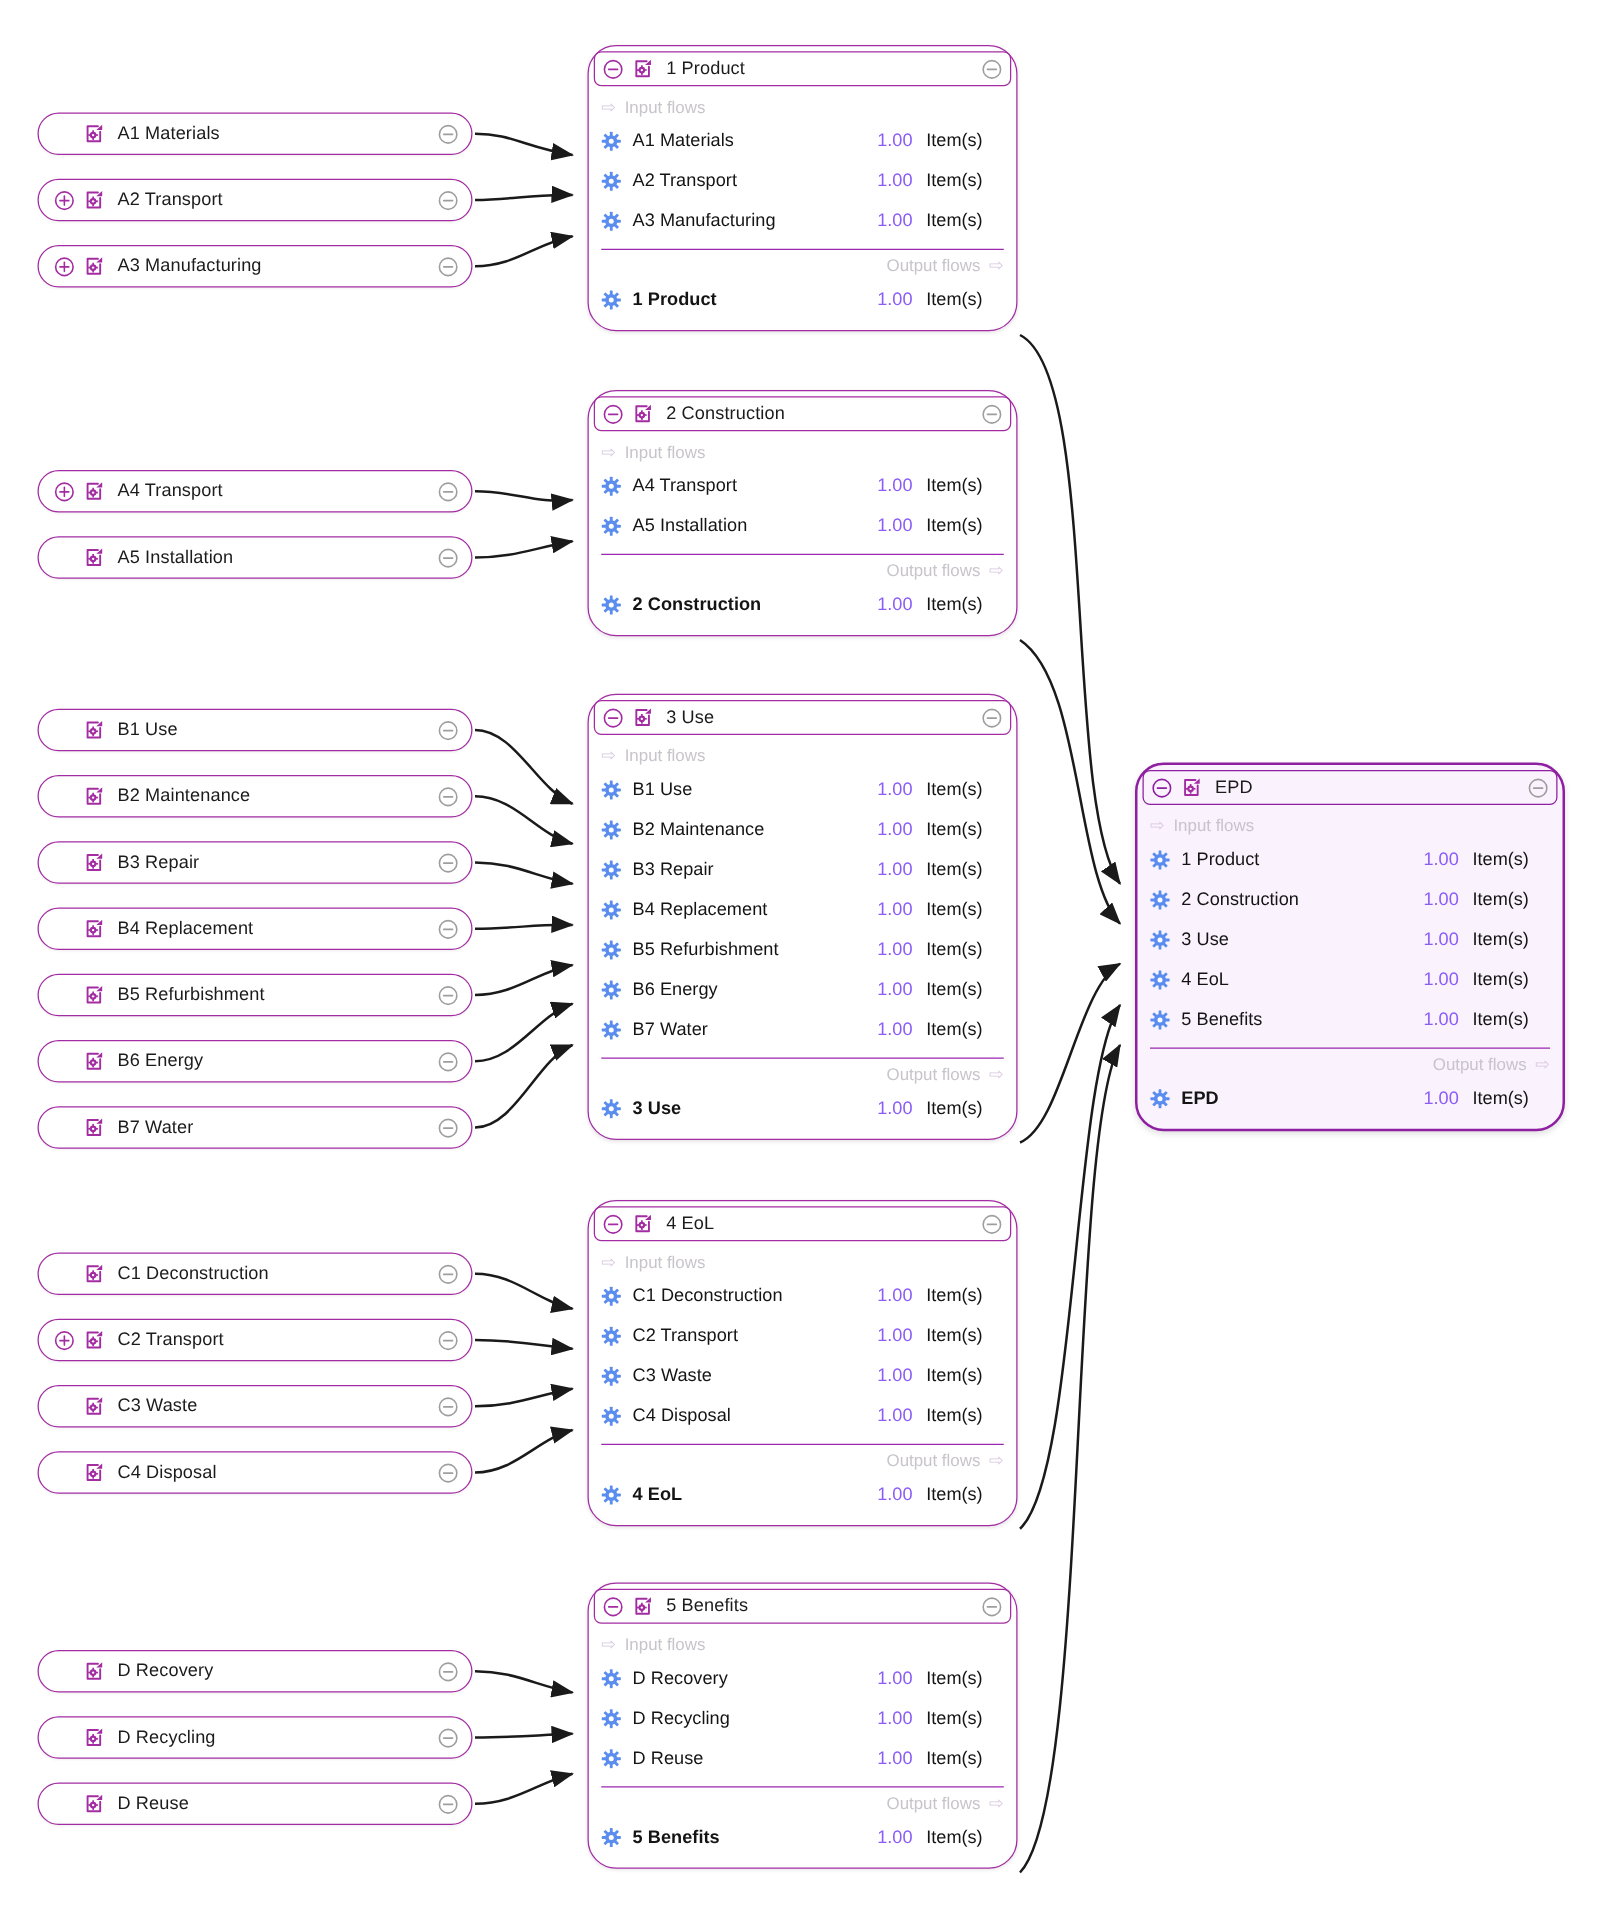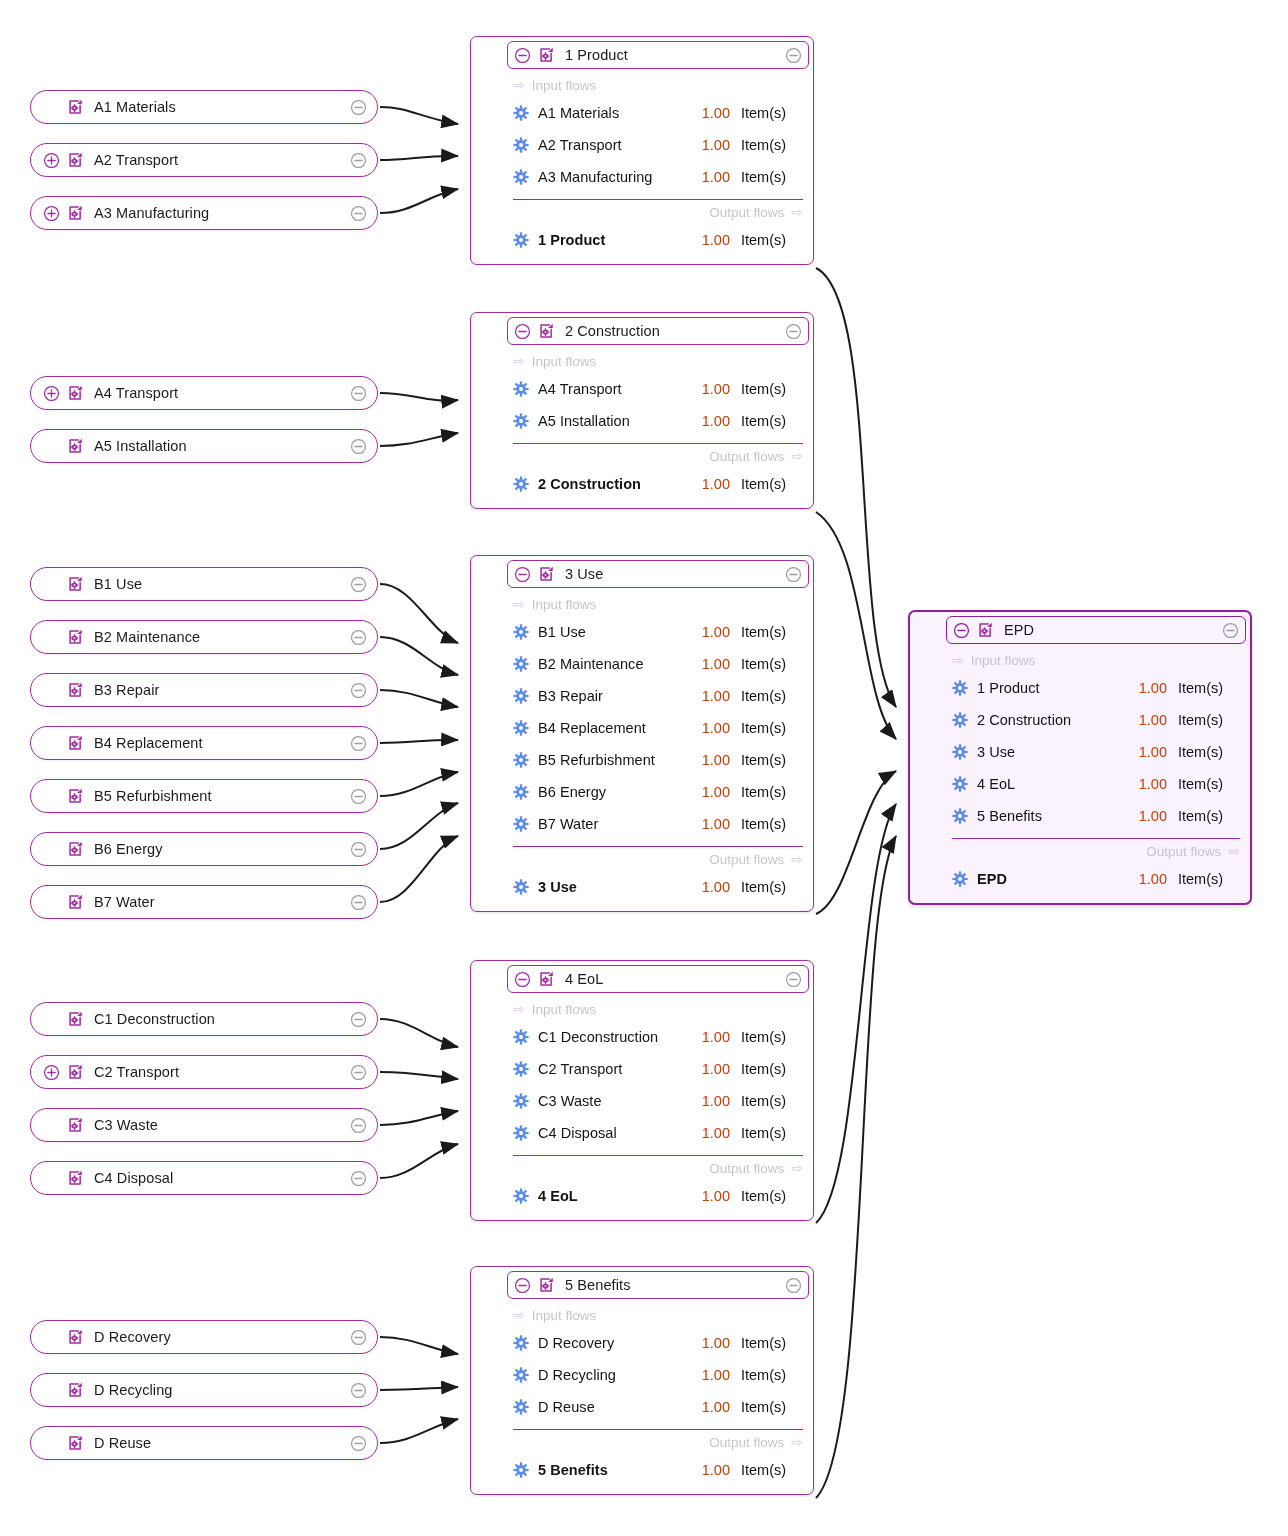--- a/index.html
+++ b/index.html
@@ -44,24 +44,23 @@
     white-space: nowrap;
     letter-spacing: 0.1px;
   }
   .mini-node .spacer { flex: 1 1 auto; }
 
   
   .node {
     position: absolute;
     background: #ffffff;
     border: 1.8px solid #a32ca3;
-    border-radius: 7px;
+    border-radius: 23px;
     z-index: 2;
     box-shadow: 0 1px 3px rgba(0,0,0,0.10);
-    padding-left: 32px;
   }
   .node.selected {
     background: #faf2fd;
     border: 2.4px solid #8e1fa0;
     box-shadow: 0 2px 5px rgba(0,0,0,0.13);
   }
   .node-header {
     display: flex;
     align-items: center;
     height: 28px;
@@ -109,21 +108,21 @@
   .flow-name {
     font-size: 14.5px;
     color: #141414;
     margin-left: 9px;
     letter-spacing: 0.05px;
   }
   .flow-row.output .flow-name { font-weight: bold; }
   .flow-row .spacer { flex: 1 1 auto; }
   .flow-amount {
     font-size: 14.5px;
-    color: #c2410c;
+    color: #8b5cf6;
     text-align: right;
   }
   .flow-unit {
     font-size: 14.5px;
     color: #141414;
     width: 62px;
     text-align: left;
     margin-left: 11px;
   }
   .flow-divider {

